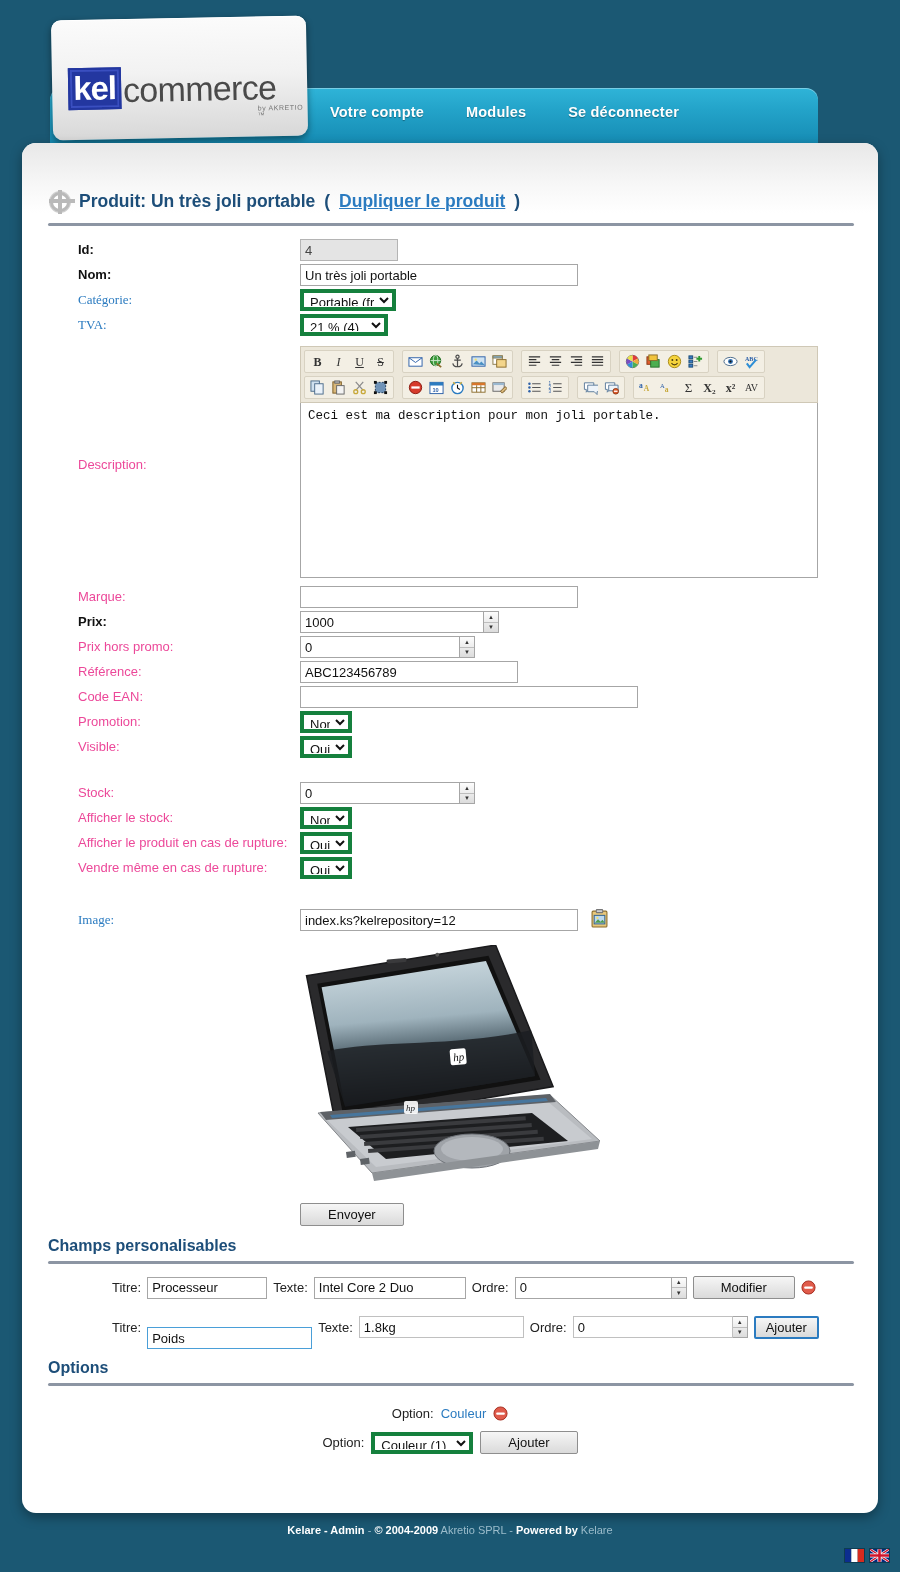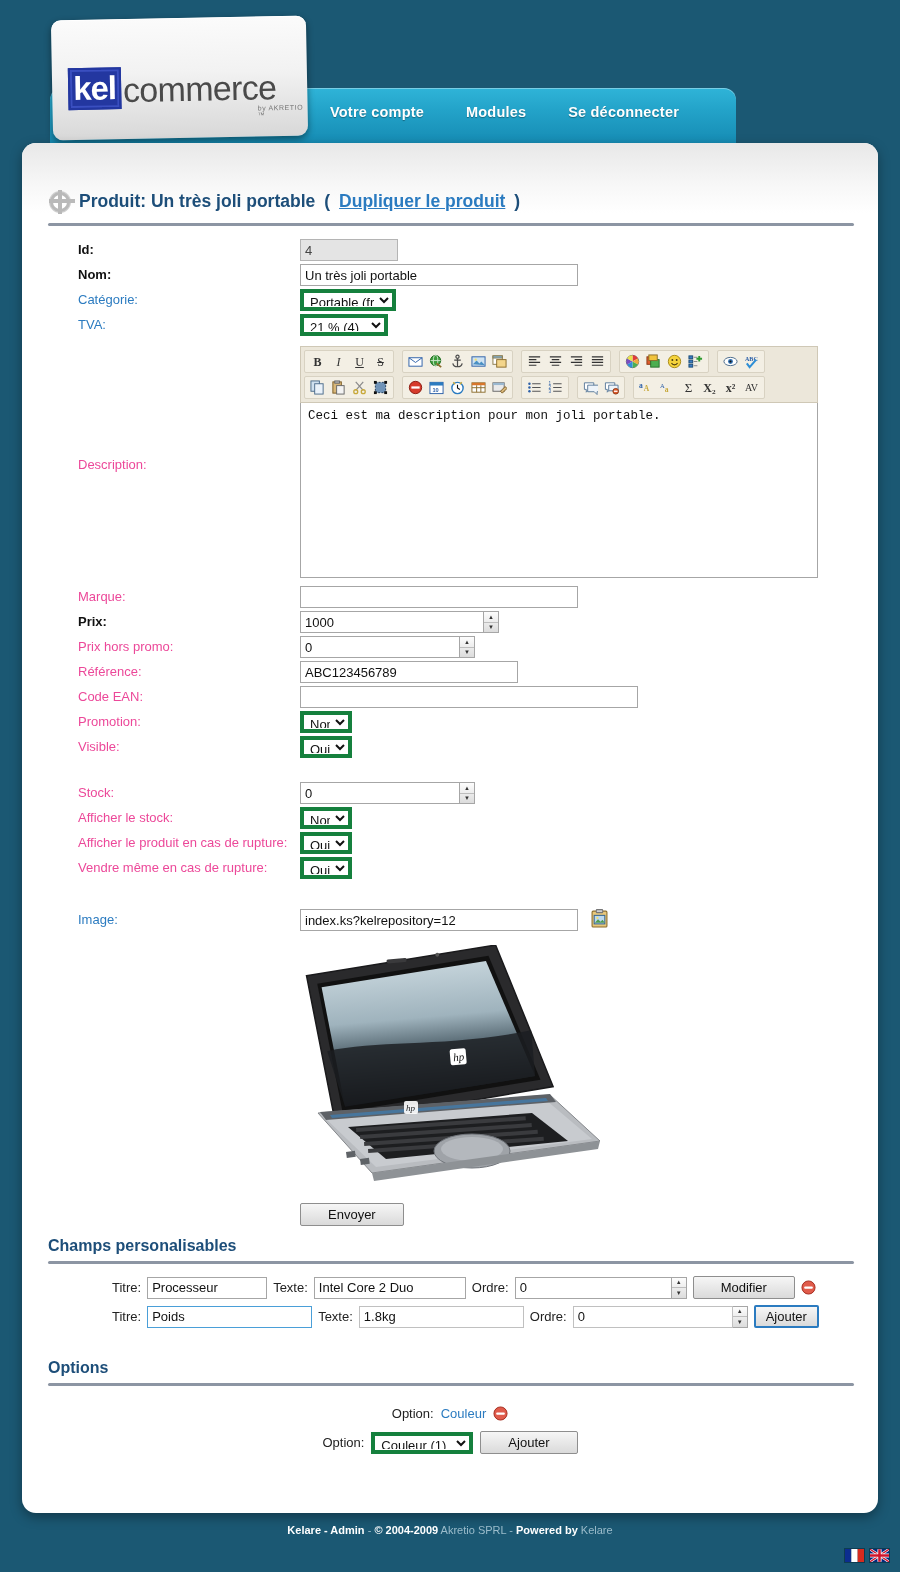--- a/index.html
+++ b/index.html
@@ -7,21 +7,21 @@
     width:900px;height:1572px;
     background:#1b5873;
     font-family:"Liberation Sans", sans-serif;
     font-size:13px;color:#222;
     overflow:hidden;
     position:relative;
   }
   
   .header-wrap{position:absolute;left:0;top:0;width:900px;height:148px;}
   .nav-bar{
-    position:absolute;left:50px;top:88px;width:686px;height:55px;
+    position:absolute;left:50px;top:88px;width:768px;height:55px;
     background:linear-gradient(to bottom,#2fb4d8 0%,#23a3c9 40%,#168cb4 100%);
     border-radius:12px 12px 0 0;
     box-shadow:inset 0 1px 0 rgba(255,255,255,.35);
   }
   .nav-bar .nav-inner{
     position:absolute;left:280px;top:16px;display:flex;gap:42px;
   }
   .nav-bar a{
     color:#ffffff;font-weight:bold;font-size:14.5px;text-decoration:none;
     text-shadow:0 1px 1px rgba(0,0,0,.35);letter-spacing:.2px;
@@ -79,21 +79,21 @@
   .hr-main{
     position:absolute;left:26px;top:80px;width:806px;height:3px;
     background:#8c95a3;border-radius:2px;
   }
   
   .form{position:absolute;left:0;top:96px;width:856px;}
   .row{display:flex;align-items:flex-start;min-height:24px;margin-bottom:1px;}
   .lbl{width:278px;padding-left:56px;box-sizing:border-box;
        font-size:13px;color:#ec4899;line-height:22px;}
   .lbl.b{font-weight:bold;color:#111;}
-  .lbl.link{color:#2b7bc0;}
+  .lbl.link{color:#2b7bc0;font-family:Liberation Serif, serif;}
   .fld{flex:1;}
   input[type=text]{
     font-family:"Liberation Sans", sans-serif;font-size:13px;color:#111;
     border:1px solid #a6a6a6;background:#fff;padding:2px 4px;
     box-sizing:border-box;height:22px;outline:none;
   }
   input.readonly{background:#e4e4e4;color:#444;border:1px solid #b4b4b4;}
   select{
     font-family:"Liberation Sans", sans-serif;font-size:13px;color:#111;
     border:4px solid #15803d;background:#fff;height:22px;padding:1px 2px;
@@ -697,21 +697,21 @@
         <span class="minus-icon">
           <svg viewBox="0 0 16 16">
               <circle cx="8" cy="8" r="7" fill="#e05b4b" stroke="#a32a1c"></circle>
               <rect x="3.4" y="6.8" width="9.2" height="2.4" rx="1" fill="#fff"></rect>
             </svg>
         </span>
       </div>
 
       <div class="cf-row" style="margin-top:6px">
         <span>Titre:</span>
-        <input type="text" style="width: 165px; border: 1px solid rgb(74, 159, 216);" value="Poids">
+        <input type="text" style="width: 165px; border: 1px solid rgb(74, 159, 216); margin-top: 22px;" value="Poids">
         <span>Texte:</span>
         <input type="text" style="width: 165px; border: 1px solid rgb(192, 192, 192);" value="1.8kg">
         <span>Ordre:</span>
         <span class="spin-wrap">
           <input type="text" style="width: 160px; border: 1px solid rgb(192, 192, 192);" value="0">
           <span class="spin-btns">
               <span>▲</span>
               <span>▼</span>
             </span>
         </span>

